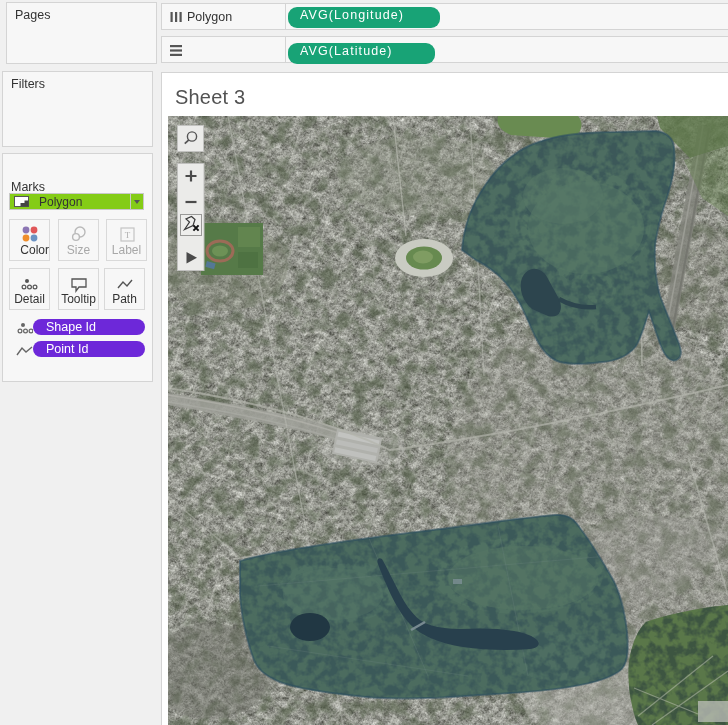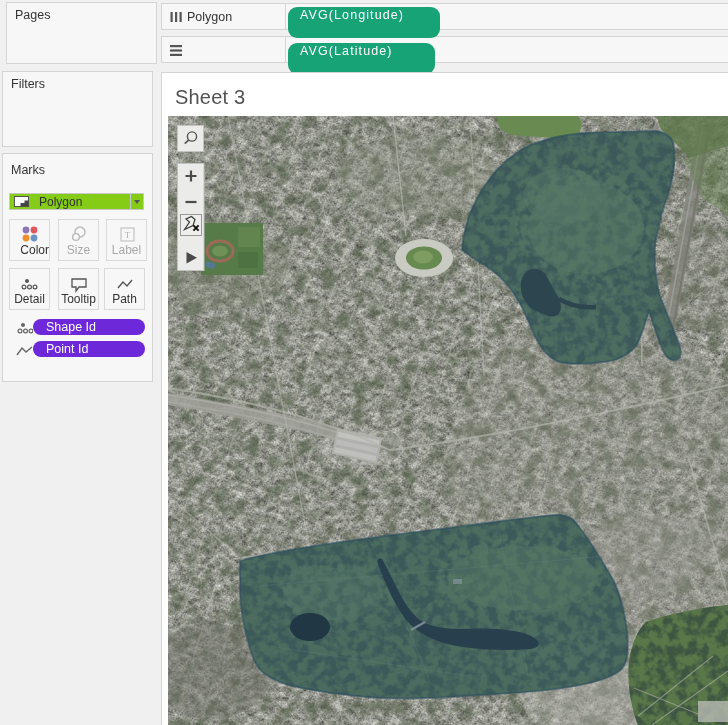--- a/index.html
+++ b/index.html
@@ -1,35 +1,35 @@
 <!DOCTYPE html>
 <html><head><meta charset="utf-8"><style>
 * { margin:0; padding:0; box-sizing:border-box; }
 html,body { width:728px; height:725px; overflow:hidden; background:#f0f0f0;
   font-family:"Liberation Sans", sans-serif; }
 .card { position:absolute; background:#f7f7f7; border:1px solid #d4d4d4; }
 .ctitle { position:absolute; left:8px; top:5px; font-size:12.5px; color:#333; }
-.pill { position:absolute; height:31px; border-radius:9px; background:#18a376; color:#fff;
+.pill { position:absolute; height:21px; border-radius:9px; background:#18a376; color:#fff;
   font-size:12.5px; line-height:17px; padding-left:12px; letter-spacing:1.1px; }
 .bluepill { position:absolute; height:16px; border-radius:8px; background:#6d28d9; color:#fff;
   font-size:12.5px; line-height:16px; padding-left:13px; }
 .mbtn { position:absolute; width:41px; height:42px; background:#f7f7f7; border:1px solid #d9d9d9;
   text-align:center; font-size:12px; }
 .mbtn span { position:absolute; bottom:3px; left:0; right:0; }
 </style></head>
 <body>
 
 <div class="card" style="left:6px; top:2px; width:151px; height:62px;">
     <div class="ctitle">Pages</div>
   </div>
 <div class="card" style="left:2px; top:71px; width:151px; height:76px;">
     <div class="ctitle">Filters</div>
   </div>
 <div class="card" style="left:2px; top:153px; width:151px; height:229px;">
-  <div class="ctitle" style="top:9px;">Marks</div>
+  <div class="ctitle" style="top:26px;">Marks</div>
   <div style="position:absolute; left:6px; top:39px; width:135px; height:17px; background:#84cc16; border:1px solid #c8c8c8;">
     <svg width="15" height="11" viewBox="0 0 15 11" style="position:absolute;left:4px;top:2px;">
       <rect x="0.5" y="0.5" width="14" height="10" fill="#fff" stroke="#555"></rect>
       <path d="M6.5,10.5 L14.5,10.5 L14.5,4.5 L10.5,4.5 L10.5,7 L6.5,7 Z" fill="#444"></path>
     </svg>
     <span style="position:absolute; left:29px; top:1px; font-size:12px; color:#333;">Polygon</span>
     <div style="position:absolute; right:0; top:0; width:13px; height:15px; border-left:1px solid #c8c8c8;">
       <div style="position:absolute; left:3px; top:6px; width:0; height:0; border-left:3.5px solid transparent; border-right:3.5px solid transparent; border-top:4px solid #555;"></div>
     </div>
   </div>

